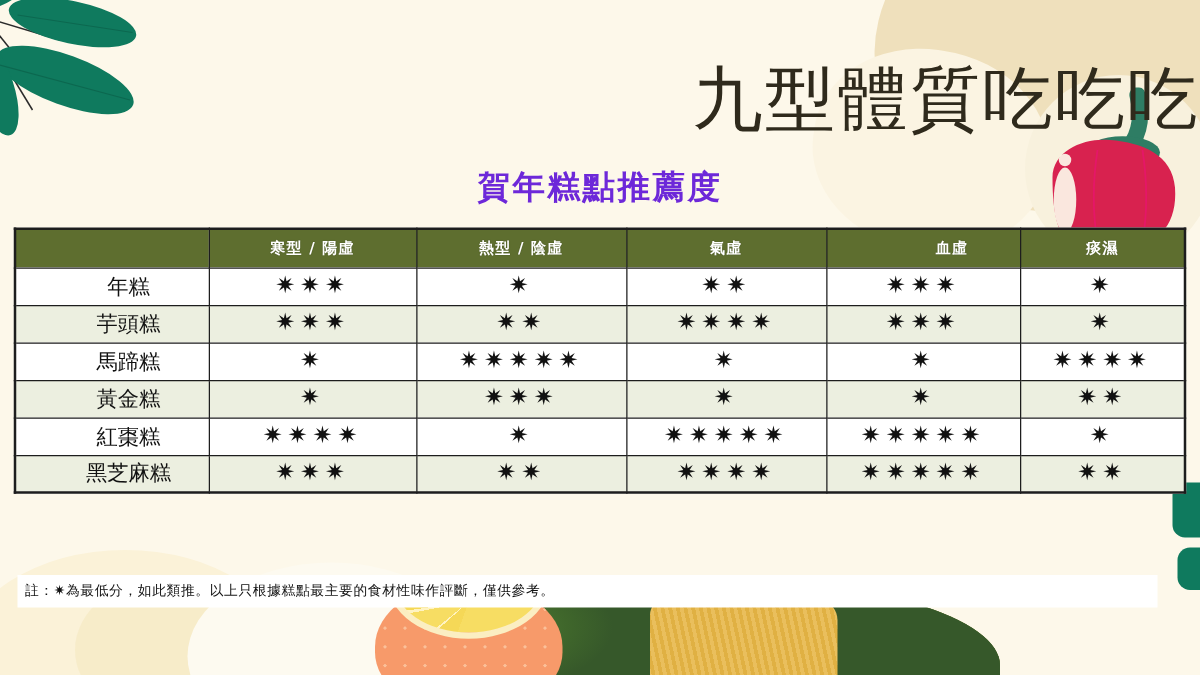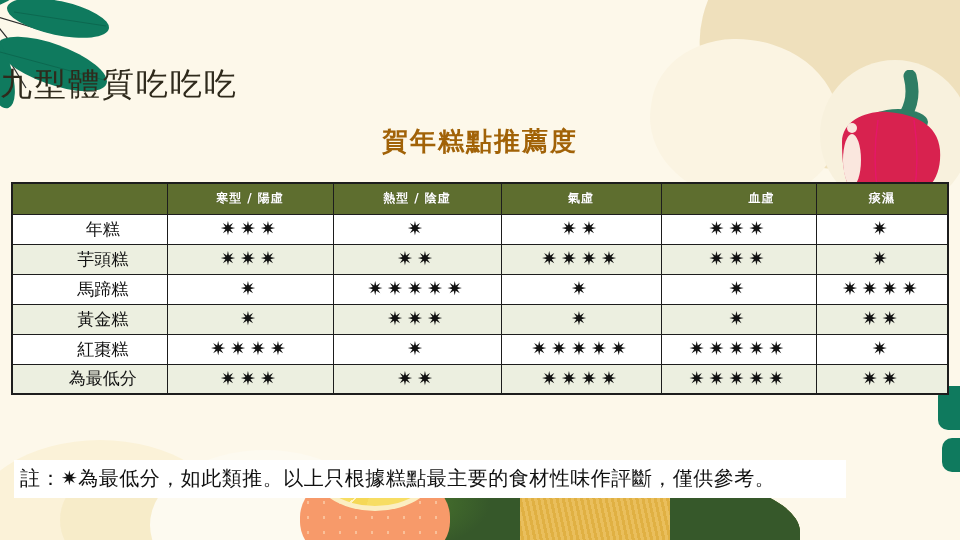--- a/index.html
+++ b/index.html
@@ -92,27 +92,27 @@
   }
   .green-tab{
     position:absolute; right:0; width:22px;
     background:#0f7a5e; border-radius:10px 0 0 10px;
   }
 
   
   #content{ position:relative; z-index:2; }
 
   .title{
-    text-align:left; font-family:"DejaVu Serif","Liberation Serif",serif;
-    font-size:32px; color:#2f2a1c; letter-spacing:2px;
-    padding-top:68px; line-height:1;
+    text-align:right; font-family:"DejaVu Serif","Liberation Serif",serif;
+    font-size:56px; color:#2f2a1c; letter-spacing:2px;
+    padding-top:52px; line-height:1;
     font-weight:400;
   }
   .subtitle{
-    text-align:center; font-size:26px; font-weight:bold; color:#a16207;
+    text-align:center; font-size:26px; font-weight:bold; color:#6d28d9;
     letter-spacing:2px; margin-top:24px;
   }
 
   table.grid{
     position:absolute; left:11px; top:182px;
     width:938px; border-collapse:collapse;
     border:2px solid #1d1d1d; table-layout:fixed;
     background:#fff;
   }
   table.grid th, table.grid td{
@@ -130,23 +130,23 @@
   table.grid tbody tr:nth-child(odd) td{ background:#ffffff; }
   table.grid tbody tr:nth-child(even) td{ background:#ecefe0; }
   td.rowname{
     text-align:left; padding-left:26px;
     font-size:19px; font-weight:500; color:#111;
     font-family:"DejaVu Sans","Liberation Sans",sans-serif;
   }
   .stars{ letter-spacing:4px; font-size:19px; line-height:1; }
 
   .footnote{
-    position:absolute; left:14px; top:460px; width:832px;
+    position:absolute; left:14px; top:460px; width:912px;
     background:#ffffff;
-    font-size:20px; color:#111; padding:5px 4px 6px 6px;
+    font-size:11px; color:#111; padding:5px 4px 6px 6px;
     letter-spacing:.5px; white-space:nowrap;
   }
 </style>
 </head>
 <body>
 
 <div id="bg">
   <div class="blob-tan"></div>
   <div class="blob-cream-a"></div>
   <div class="blob-cream-b"></div>
@@ -250,21 +250,21 @@
         </tr>
         <tr>
           <td class="rowname">紅棗糕</td>
           <td><span class="stars">✷✷✷✷</span></td>
           <td><span class="stars">✷</span></td>
           <td><span class="stars">✷✷✷✷✷</span></td>
           <td><span class="stars">✷✷✷✷✷</span></td>
           <td><span class="stars">✷</span></td>
         </tr>
         <tr>
-          <td class="rowname">為最低分</td>
+          <td class="rowname">黑芝麻糕</td>
           <td><span class="stars">✷✷✷</span></td>
           <td><span class="stars">✷✷</span></td>
           <td><span class="stars">✷✷✷✷</span></td>
           <td><span class="stars">✷✷✷✷✷</span></td>
           <td><span class="stars">✷✷</span></td>
         </tr>
       </tbody>
   </table>
 
   <div class="footnote">註：✷為最低分，如此類推。以上只根據糕點最主要的食材性味作評斷，僅供參考。</div>

